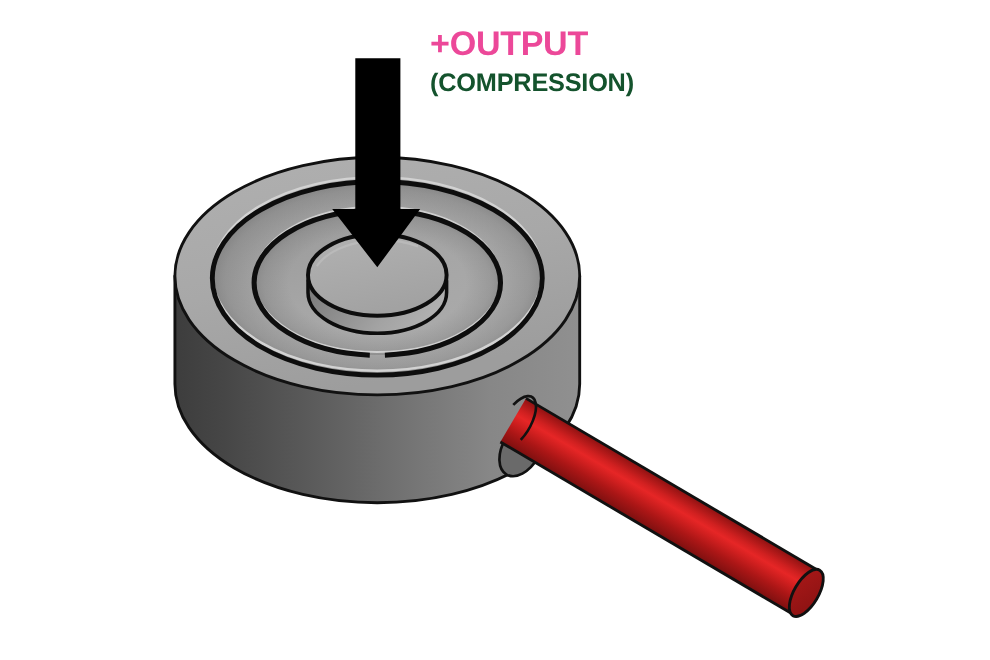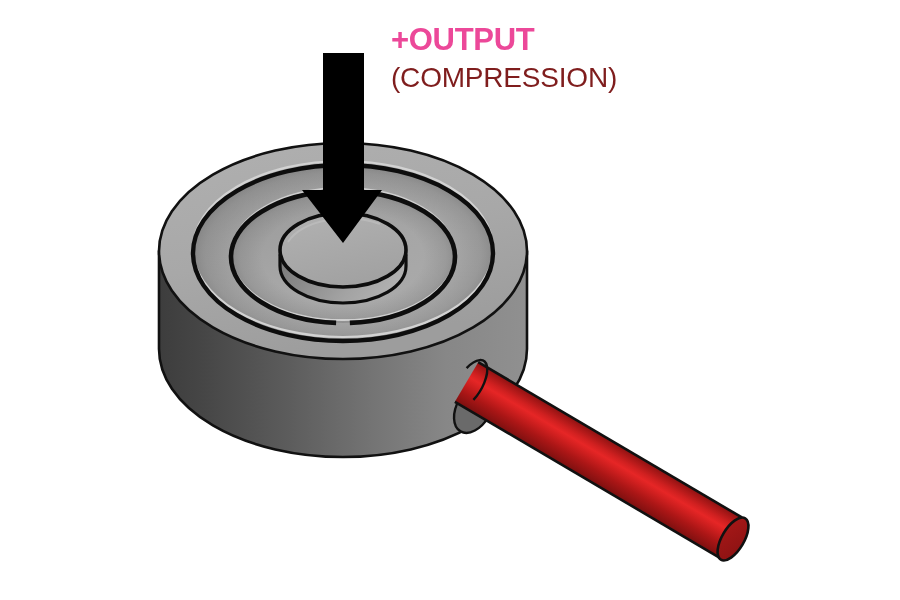--- a/index.html
+++ b/index.html
@@ -41,23 +41,23 @@
     font-weight: bold;
     color: #ec4899;
     letter-spacing: -0.3px;
     white-space: nowrap;
     line-height: 1;
   }
   #label-mode {
     position: absolute;
     left: 391px;
     top: 64px;
-    font-size: 28px;
-    font-weight: normal;
-    color: #7f1d1d;
+    font-size: 23px;
+    font-weight: bold;
+    color: #14532d;
     letter-spacing: -0.2px;
     white-space: nowrap;
     line-height: 1;
   }
 </style>
 </head>
 <body>
 
 <div id="canvas">
 

